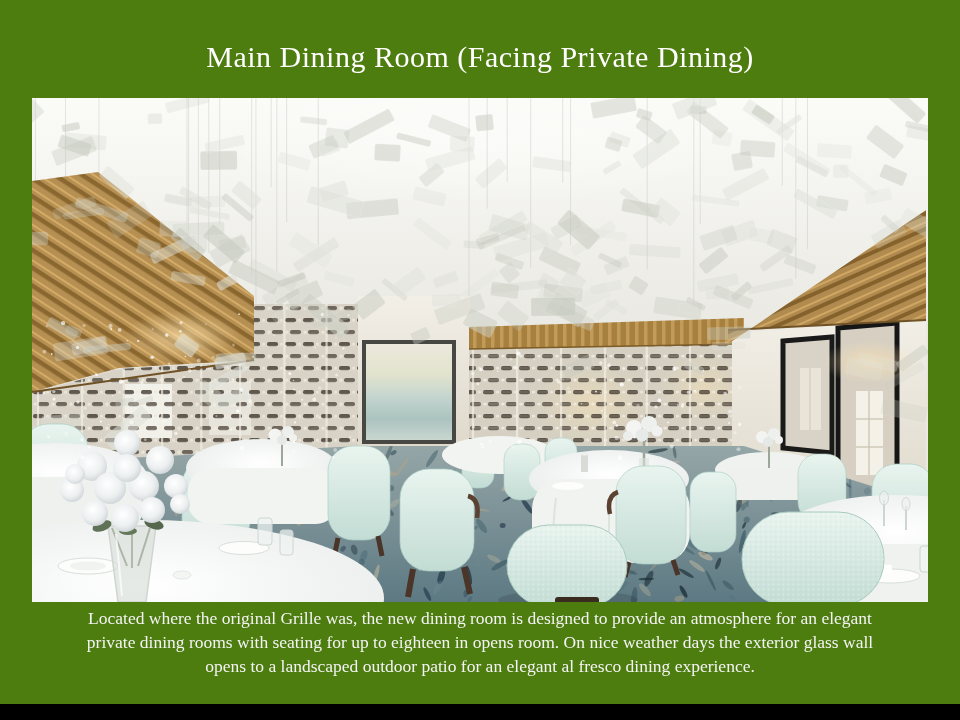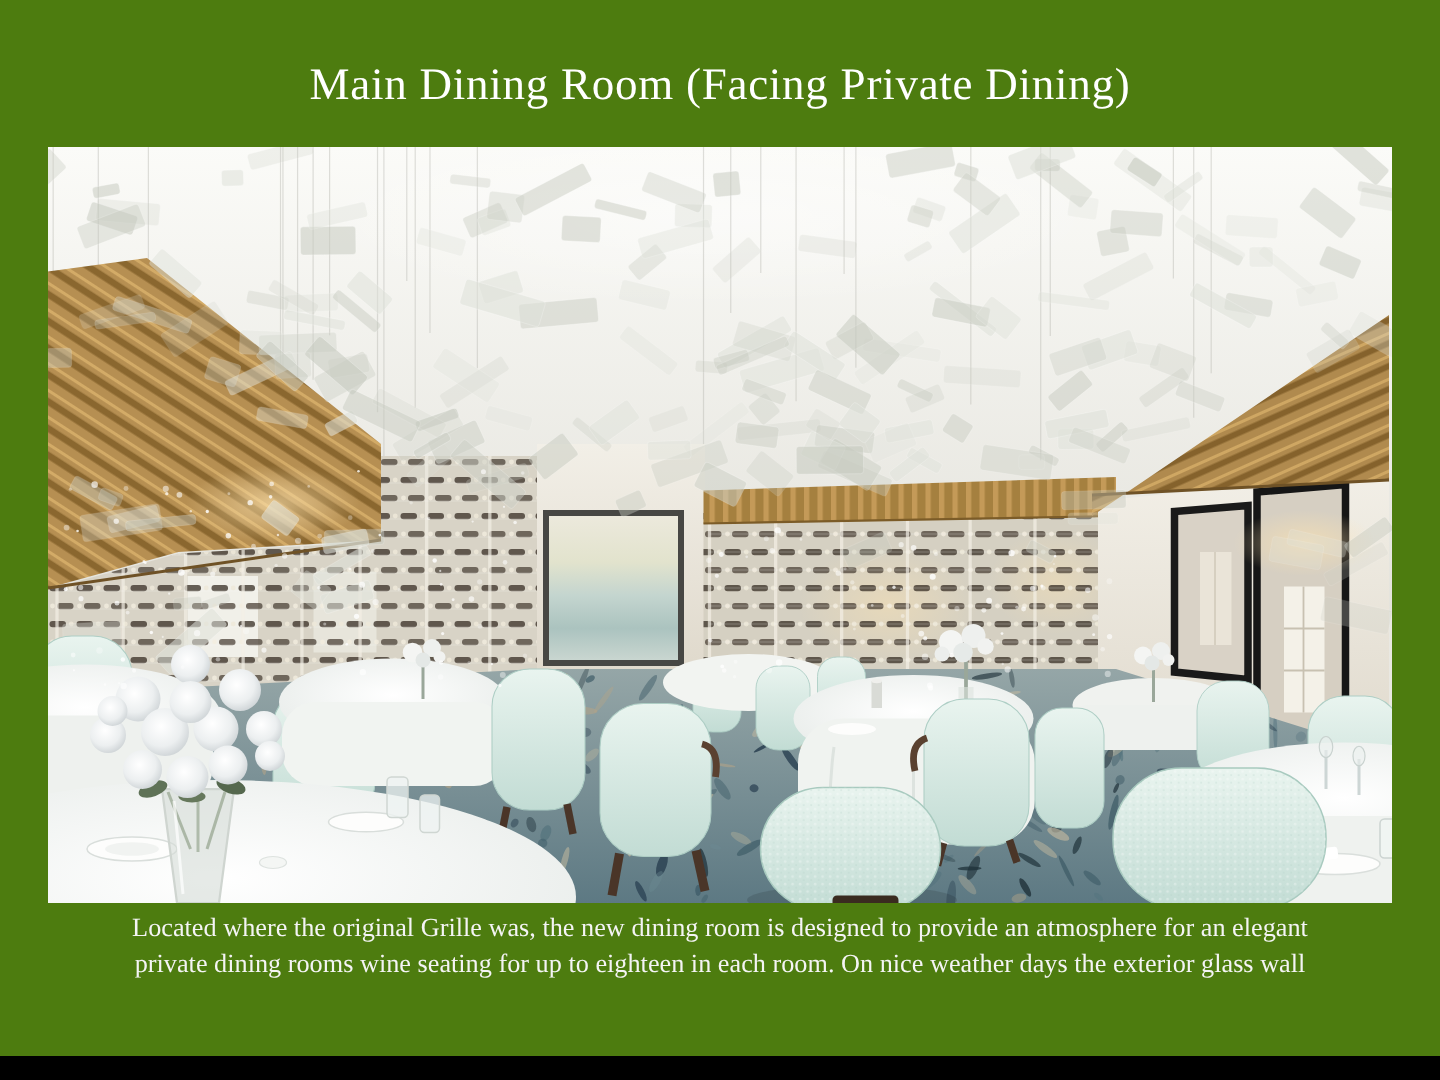--- a/index.html
+++ b/index.html
@@ -972,15 +972,16 @@
           <circle cx="280.7" cy="343.7" r="1.04" fill="#ffffff" opacity="0.32"></circle>
           <circle cx="47.4" cy="357.4" r="0.79" fill="#ffffff" opacity="0.45"></circle>
           <circle cx="584.7" cy="339.9" r="2.18" fill="#ffffff" opacity="0.47"></circle>
           <circle cx="17.3" cy="348.9" r="0.72" fill="#ffffff" opacity="0.68"></circle>
         </g>
     </svg>
   </figure>
 
   <div class="caption">
     <div>Located where the original Grille was, the new dining room is designed to provide an atmosphere for an elegant</div>
-    <div>private dining rooms wine seating for up to eighteen in each room. On nice weather days the exterior glass wall</div>
+    <div>private dining rooms with seating for up to eighteen in opens room. On nice weather days the exterior glass wall</div>
+    <div>opens to a landscaped outdoor patio for an elegant al fresco dining experience.</div>
   </div>
 </div>
 
 </body></html>

